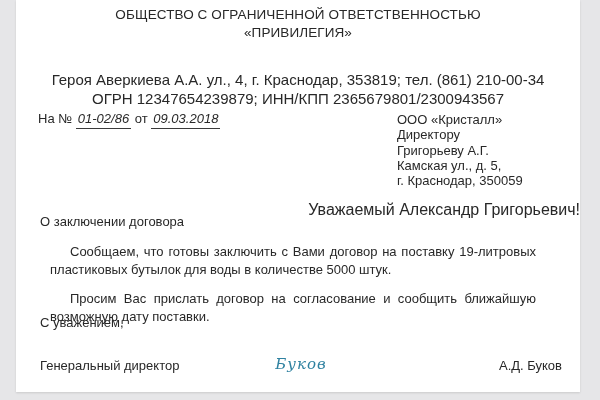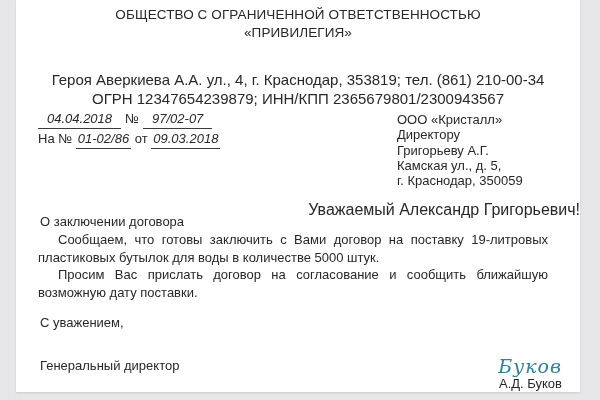--- a/index.html
+++ b/index.html
@@ -91,21 +91,21 @@
   .body-text {
     position: absolute;
     left: 22px;
     top: 231px;
     width: 510px;
     font-size: 13px;
     line-height: 17.6px;
     text-align: justify;
   }
   .body-text p {
-    margin: 0;
+    margin: 12px;
     text-indent: 20px;
   }
   
   .closing {
     position: absolute;
     left: 24px;
     top: 315px;
     font-size: 13px;
   }
   .sig-row {
@@ -114,46 +114,45 @@
     top: 358px;
     width: 522px;
     font-size: 13px;
   }
   .sig-title { position: absolute; left: 0; top: 0; }
   .sig-autograph {
     position: absolute;
     left: 0;
     right: 0;
     top: -3px;
-    text-align: right;
+    text-align: center;
     font-family: "DejaVu Serif", serif;
     font-style: italic;
-    font-size: 19px;
+    font-size: 15px;
     letter-spacing: 1px;
   }
-  .sig-name { position: absolute; right: 0; top: 0; margin-top: 18px; }
+  .sig-name { position: absolute; right: 0; top: 0; }
 </style>
 </head>
 <body>
 
 <div class="stage" style="background: rgb(230, 230, 232); color: rgb(40, 40, 40);">
   <div class="paper" style="background: rgb(255, 255, 255);">
 
     <div class="letterhead">
       <div class="org-line">ОБЩЕСТВО С ОГРАНИЧЕННОЙ ОТВЕТСТВЕННОСТЬЮ</div>
       <div class="org-line">«ПРИВИЛЕГИЯ»</div>
     </div>
 
     <div class="contact-block">
       <div>Героя Аверкиева А.А. ул., 4, г. Краснодар, 353819; тел. (861) 210-00-34</div>
       <div>ОГРН 12347654239879; ИНН/КПП 2365679801/2300943567</div>
     </div>
 
     <div class="ref-block">
-      <div><span class="uval pad-wide">04.04.2018</span><span class="ref-sep">№</span><span class="uval pad-wide">97/02-07</span></div>
       <div><span>На №</span> <span class="uval pad-narrow">01-02/86</span> <span>от</span> <span class="uval pad-narrow">09.03.2018</span></div>
     </div>
 
     <div class="recipient">
       <div>ООО «Кристалл»</div>
       <div>Директору</div>
       <div>Григорьеву А.Г.</div>
       <div>Камская ул., д. 5,</div>
       <div>г. Краснодар, 350059</div>
     </div>

